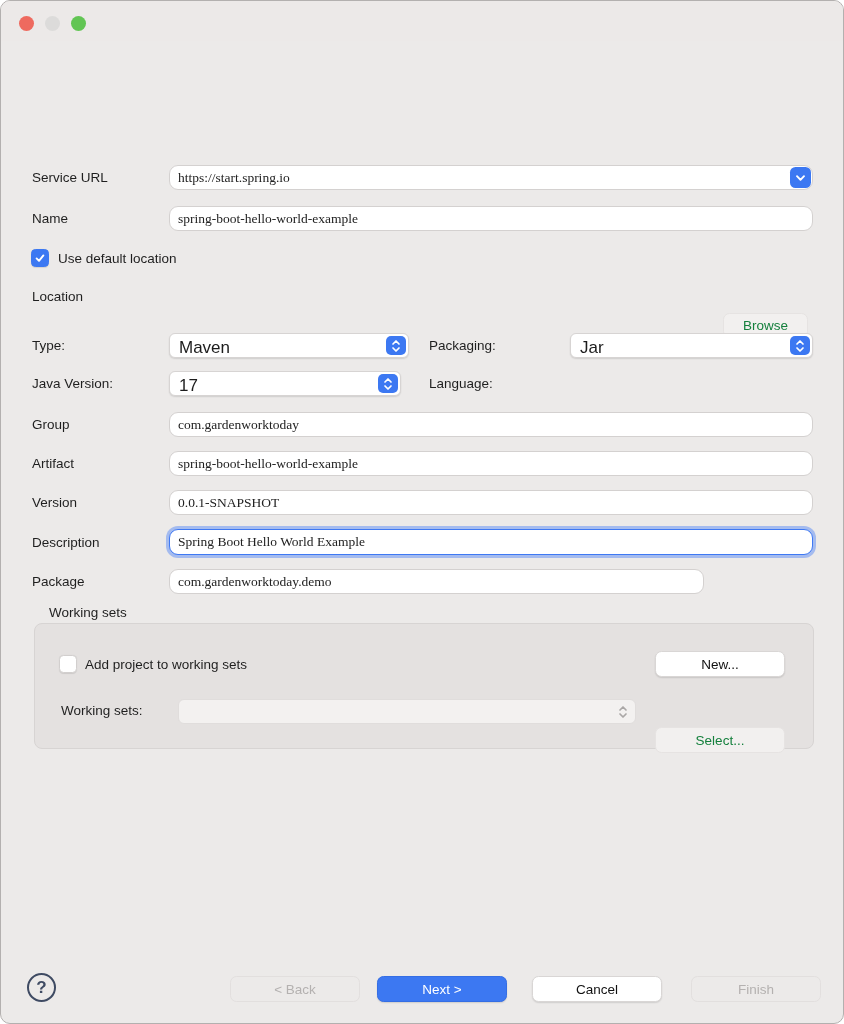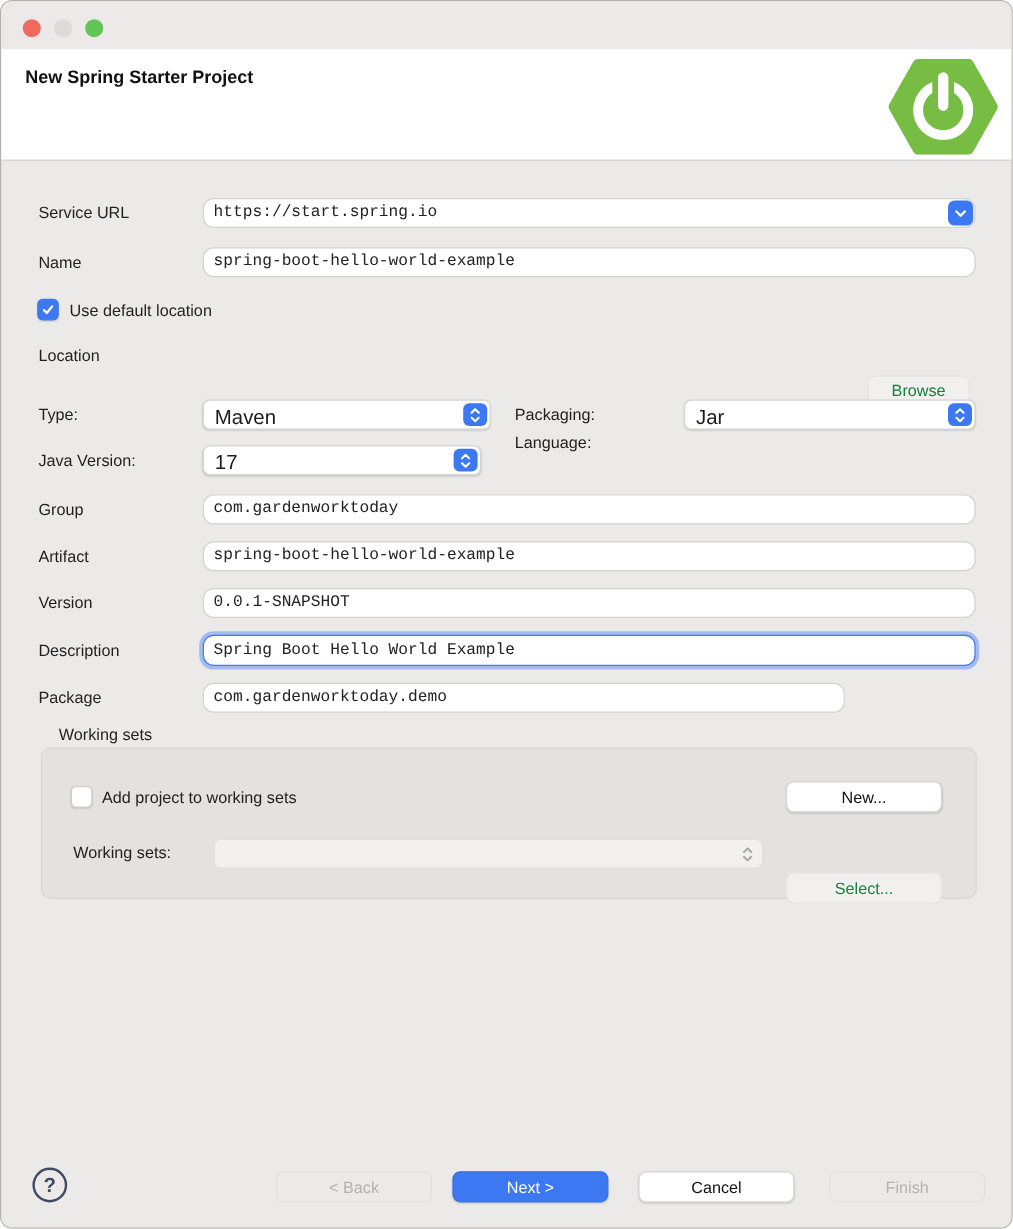--- a/index.html
+++ b/index.html
@@ -23,21 +23,21 @@
   .header{position:absolute;left:0;top:40px;width:100%;height:93px;background:#ffffff;border-bottom:1px solid #cfcccb;}
   .dialog-title{position:absolute;left:20px;top:15px;font-size:15px;font-weight:bold;color:#111;}
   .logo{position:absolute;right:11px;top:8px;width:92px;height:80px;}
 
   
   .lbl{position:absolute;font-size:13.5px;color:#1f1f1f;white-space:nowrap;}
 
   
   .field{
     position:absolute;height:25px;background:#fff;border:1px solid #d4d1d0;border-radius:9px;
-    font-family:Liberation Mono, monospace;font-size:13.5px;color:#222;
+    font-family:Liberation Serif, serif;font-size:13.5px;color:#222;
     padding:0 8px;outline:none;
   }
   .field.disabled{background:#f1efee;border-color:#dedbda;color:#b7b4b3;}
   .field.focused{border:1px solid #3f79f3;box-shadow:0 0 0 3px rgba(77,130,247,.45);}
 
   
   .select{
     position:absolute;height:25px;background:#fff;border:1px solid #d7d4d3;border-radius:6px;
     box-shadow:0 1px 1.5px rgba(0,0,0,.12);
   }
@@ -91,29 +91,20 @@
 <body>
 
 <div class="window">
 
   <div class="titlebar">
     <div class="traffic red"></div>
     <div class="traffic gray"></div>
     <div class="traffic green"></div>
   </div>
 
-  <div class="header">
-    <div class="dialog-title">New Spring Starter Project</div>
-    <svg class="logo" viewBox="0 0 100 88">
-      <polygon points="27,5 73,5 95,44 73,83 27,83 5,44" fill="#77bc43" stroke="#77bc43" stroke-width="10" stroke-linejoin="round"></polygon>
-      <circle cx="50" cy="47" r="23" fill="none" stroke="#ffffff" stroke-width="9"></circle>
-      <line x1="50" y1="10" x2="50" y2="44" stroke="#77bc43" stroke-width="20"></line>
-      <line x1="50" y1="17" x2="50" y2="43" stroke="#ffffff" stroke-width="9.5" stroke-linecap="round"></line>
-    </svg>
-  </div>
 
   <div class="lbl" style="left:31px;top:169px">Service URL</div>
   <input class="field" style="left: 168px; top: 164px; width: 644px;" value="https://start.spring.io">
   <div class="combo-btn" style="left:789px;top:166px">
     <svg width="11" height="8" viewBox="0 0 11 8">
         <path d="M2 2.2 L5.5 5.8 L9 2.2" fill="none" stroke="#fff" stroke-width="1.9" stroke-linecap="round" stroke-linejoin="round"></path>
       </svg>
   </div>
 
   <div class="lbl" style="left:31px;top:210px">Name</div>
@@ -150,21 +141,21 @@
 
   <div class="lbl" style="left:31px;top:375px">Java Version:</div>
   <div class="select" style="left:168px;top:370px;width:232px">
     <span class="val">17</span>
     <span class="stepper">
       <svg width="10" height="14" viewBox="0 0 10 14">
           <path d="M2 5 L5 2 L8 5 M2 9 L5 12 L8 9" fill="none" stroke="#fff" stroke-width="1.7" stroke-linecap="round" stroke-linejoin="round"></path>
         </svg>
     </span>
   </div>
-  <div class="lbl" style="left:428px;top:360px">Language:</div>
+  <div class="lbl" style="left:428px;top:375px">Language:</div>
 
   <div class="lbl" style="left:31px;top:416px">Group</div>
   <input class="field" style="left: 168px; top: 411px; width: 644px;" value="com.gardenworktoday">
 
   <div class="lbl" style="left:31px;top:455px">Artifact</div>
   <input class="field" style="left: 168px; top: 450px; width: 644px;" value="spring-boot-hello-world-example">
 
   <div class="lbl" style="left:31px;top:494px">Version</div>
   <input class="field" style="left: 168px; top: 489px; width: 644px;" value="0.0.1-SNAPSHOT">
 

